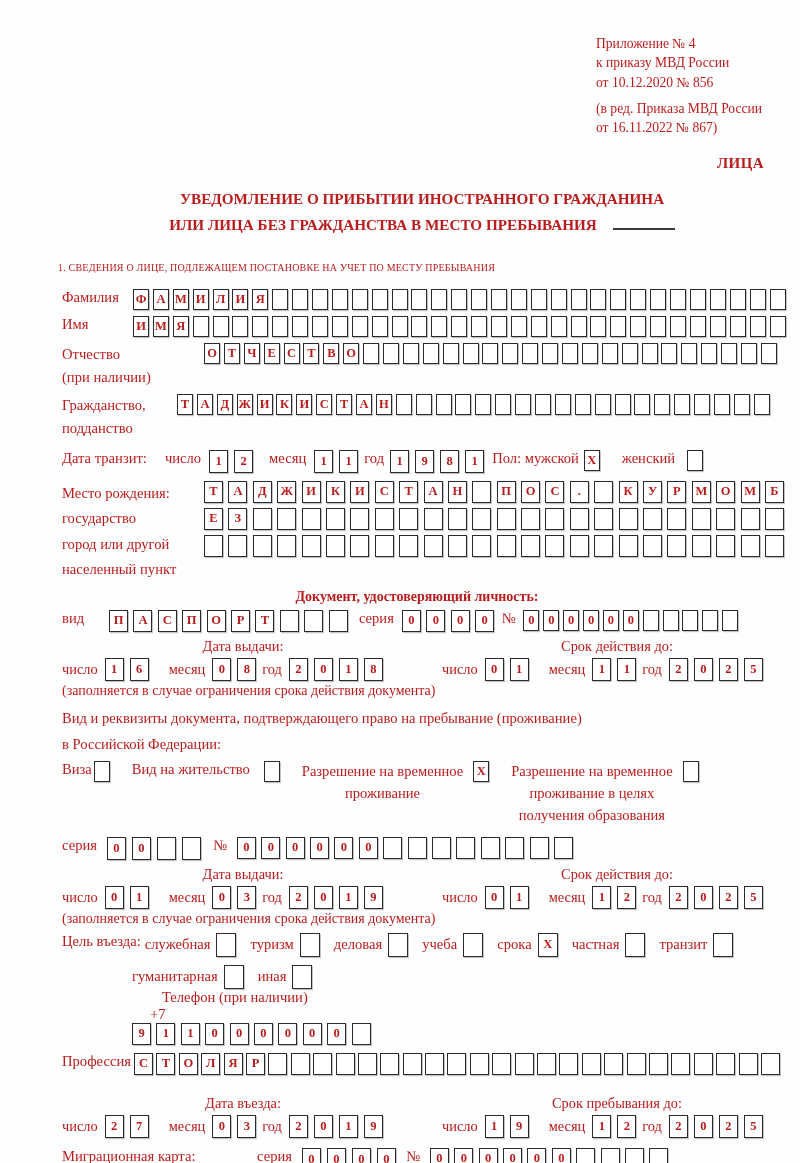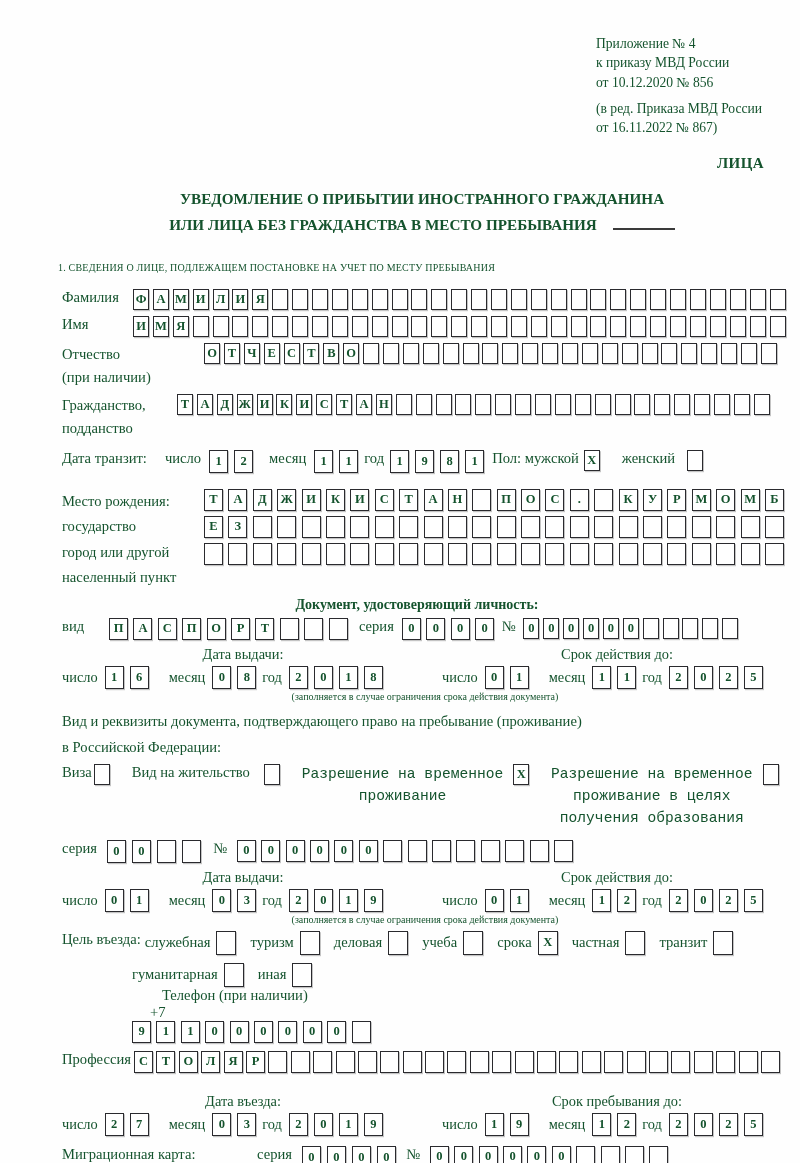--- a/index.html
+++ b/index.html
@@ -1,18 +1,18 @@
 <!DOCTYPE html>
 <html><head>
 <meta charset="utf-8">
 <style>
   html,body{margin:0;padding:0;background:#e8e8e8;}
   .page{
     position:relative; width:800px; height:1163px; margin:0 auto;
-    background:#fefefe; color:#14532d; overflow:hidden;
+    background:#fefefe; color:#b91c1c; overflow:hidden;
     font-family:"Liberation Serif", serif;
     box-sizing:border-box; padding:34px 8px 0 62px;
   }
   
   .hdr{margin-left:auto; width:196px; font-size:13.6px; line-height:1.42;}
   .hdr .sub{margin-top:7px;}
   .forma{font-weight:700; text-align:right; margin:18px 28px 0 0; font-size:15px; letter-spacing:.4px;}
   .title{text-align:center; font-weight:700; font-size:15.2px; line-height:1.7; margin:14px 10px 0 0;}
   .uline{display:inline-block; width:62px; border-bottom:2.2px solid #3a3a3a; margin-left:16px;}
   .sec1{font-weight:400; font-size:10px; margin:24px 0 16px -4px; letter-spacing:.2px;}
@@ -39,27 +39,27 @@
   .opt-label{margin-left:14px;}
   [data-options] .opt-label:first-child{margin-left:0;}
 
   
   .daterow{display:flex; margin-bottom:2px; font-size:14.4px;}
   .dhalf{width:362px;} .dhalf.r{margin-left:18px; width:350px;}
   .dlabel{text-align:center; font-size:14.4px; margin-bottom:3px;}
   .dfields{display:flex; align-items:center;}
   .dfields .dl{margin-right:7px;}
   .dfields .gap{width:14px;}
-  .note{font-size:10px; text-align:center; margin:1px 4px 6px 0;}
+  .note{font-size:14px; text-align:left; margin:1px 4px 6px 0;}
 
   
   .mlines div{line-height:25.5px; white-space:nowrap;}
   .stack .cells{display:flex; margin-bottom:5px;}
   .reslines{line-height:1.5;}
-  .optcol{text-align:center; line-height:1.5; margin-left:18px;font-family:Liberation Mono, monospace;}
+  .optcol{text-align:center; line-height:1.5; margin-left:18px;}
   .sp18{margin-left:18px;} .sp10{margin-left:10px;} .sp30{margin-left:30px;}
   .nowrap{white-space:nowrap;}
 </style>
 </head>
 <body>
 
 <div class="page">
 
   <div class="hdr">
     <div>Приложение № 4</div>
@@ -255,21 +255,21 @@
     <span class="nowrap" style="margin-left:2px;">Пол: мужской</span>
     <span class="cells" style="margin-left:5px;">
         <span class="cell">X</span>
       </span>
     <span class="nowrap sp18">женский</span>
     <span class="cells" style="margin-left:12px;">
         <span class="cell"></span>
       </span>
   </div>
 
-  <div class="row top" style="margin-top:16px;">
+  <div class="row top" style="margin-top:8px;">
     <span class="lbl w142 mlines">
       <div>Место рождения:</div>
       <div>государство</div>
       <div>город или другой</div>
       <div>населенный пункт</div>
     </span>
     <span class="stack">
       <span class="cells w24">
           <span class="cell">Т</span>
           <span class="cell">А</span>

